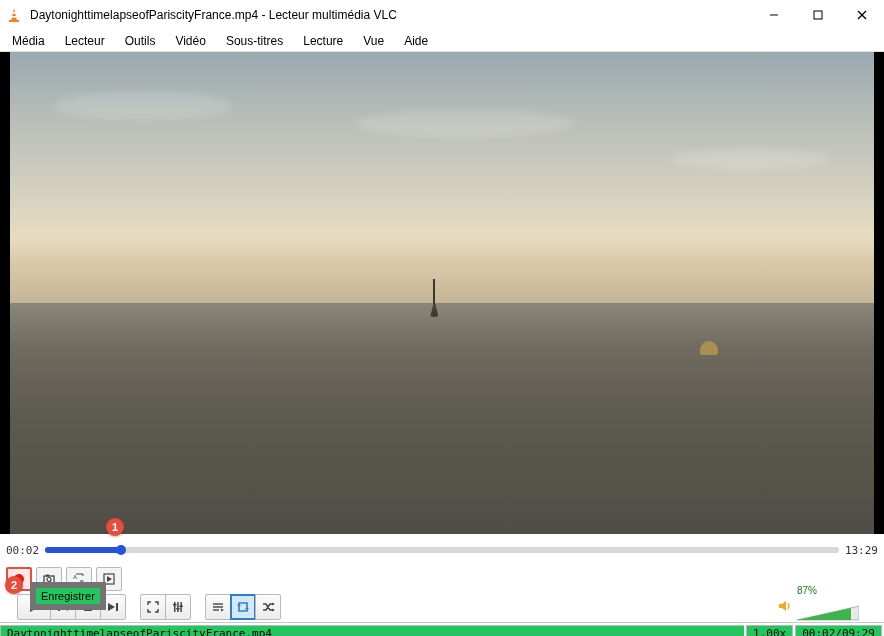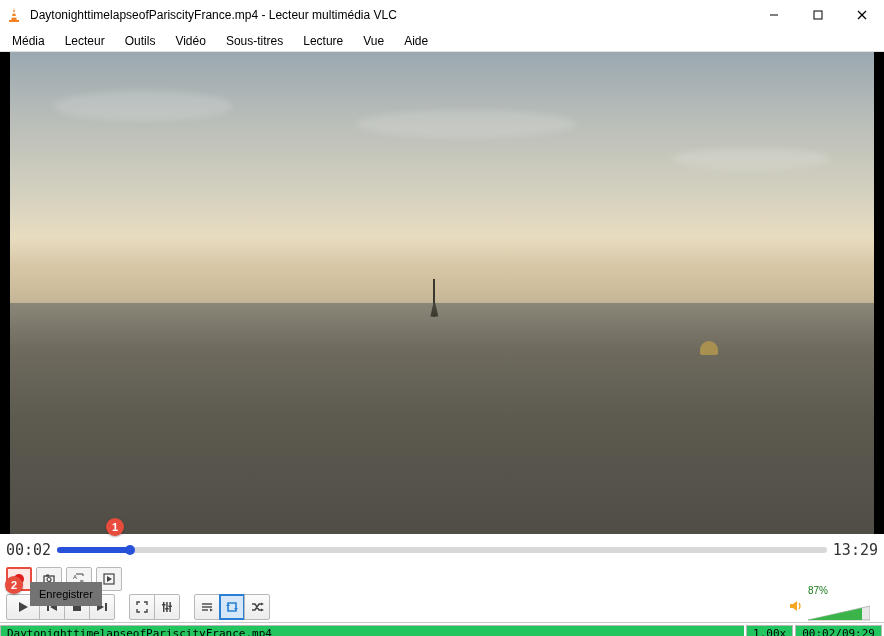--- a/index.html
+++ b/index.html
@@ -14,43 +14,43 @@
 .video-area { width: 884px; height: 482px; background: #000; position: relative; display:flex; align-items:center; justify-content:center;}
 .video-frame { width: 864px; height: 482px; position: relative; overflow: hidden; }
 .sky { position:absolute; left:0; right:0; top:0; height:55%; background: linear-gradient(to bottom, #9aa8b1 0%, #b8bdb8 25%, #d6d2c0 55%, #e8dcc0 70%, #d8c8a8 80%, #c0b090 100%); }
 .city { position:absolute; left:0; right:0; bottom:0; height:48%; background: linear-gradient(to bottom, #8a8678 0%, #6e6a5e 20%, #5d5a50 50%, #4f4d45 100%); }
 .haze { position:absolute; left:0; right:0; top:50%; height:12%; background: linear-gradient(to bottom, rgba(200,190,170,0) 0%, rgba(180,175,160,0.5) 50%, rgba(120,115,100,0.3) 100%); }
 .tower { position:absolute; left:49%; top:47%; width:2px; height:38px; background:#3a372f; }
 .tower:before { content:""; position:absolute; left:-3px; bottom:0; width:8px; height:14px; background:linear-gradient(to top,#3a372f,#4a473f); clip-path: polygon(0 100%, 100% 100%, 60% 0, 40% 0);}
 .dome { position:absolute; right:18%; top:60%; width:18px; height:14px; background:#a89050; border-radius: 9px 9px 2px 2px; }
 .cloud { position:absolute; background: rgba(255,255,255,0.15); border-radius:50%; filter: blur(3px);}
 .annotation { position:absolute; width:18px; height:18px; border-radius:50%; background:#e74c3c; color:#fff; font-size:11px; font-weight:bold; display:flex; align-items:center; justify-content:center; z-index:50; box-shadow:0 1px 2px rgba(0,0,0,0.3);}
-.timebar { height: 18px; display:flex; align-items:center; padding:16px 6px; gap:6px; font-size:15px; color:#333; font-family: Consolas, monospace;}
+.timebar { height: 18px; display:flex; align-items:center; padding:16px 6px; gap:6px; font-size:11px; color:#333; font-family: Consolas, monospace;}
 .seek-track { flex:1; height:6px; background:#d8d8d8; border-radius:3px; position:relative; }
 .seek-fill { position:absolute; left:0; top:0; bottom:0; width:9.5%; background:#2651d8; border-radius:3px 0 0 3px; }
 .seek-fill:after{content:"";position:absolute;right:-5px;top:-2px;width:10px;height:10px;background:#2651d8;border-radius:50%;}
 .adv-toolbar { height:26px; display:flex; align-items:center; padding:2px 6px; gap:4px; }
 .tbbtn { width:26px; height:24px; border:1px solid #b8b8b8; background:#f4f4f4; display:flex; align-items:center; justify-content:center; border-radius:2px; position:relative;}
 .tbbtn.active-rec { border:2px solid #e74c3c; background:#fde8e6;}
-.main-controls { height:30px; display:flex; align-items:center; padding:2px 6px; gap:3px; position:relative;}
+.main-controls { height:30px; display:flex; align-items:center; padding:2px 17px; gap:3px; position:relative;}
 .ctlbtn { width:26px; height:26px; border:1px solid #b8b8b8; background:linear-gradient(#fbfbfb,#ececec); display:flex; align-items:center; justify-content:center; border-radius:2px;}
 .ctlgroup { display:flex; gap:0;}
 .ctlgroup .ctlbtn { border-radius:0; margin-left:-1px;}
 .ctlgroup .ctlbtn:first-child{border-radius:2px 0 0 2px; margin-left:0;}
 .ctlgroup .ctlbtn:last-child{border-radius:0 2px 2px 0;}
 .spacer8{width:8px;}
 .loop-active{ border:2px solid #2a7fd4; background:#d6e8f7;}
 .vol-area{ margin-left:auto; display:flex; align-items:center; gap:4px; padding-right:8px;}
 .vol-pct{ font-size:10px; color:#1a7a1a; position:relative; top:-8px;}
 .vol-tri{ width:62px; height:18px; position:relative;}
 .vol-tri svg{width:100%;height:100%;}
 .statusbar { height:22px; border-top:1px solid #c8c8c8; display:flex; align-items:center; font-family: Consolas, monospace; font-size:11px;}
 .status-seg{ border:1px solid #b8b8b8; height:18px; display:flex; align-items:center; padding:0 6px; background:#22c55e; margin-right:2px;}
 .status-file{ flex:1; border-right:none;}
-.tooltip { position:absolute; background:#737373; border:4px solid #737373; padding:2px 5px; font-size:11px; color:#000; z-index:40; white-space:nowrap;}
+.tooltip { position:absolute; background:#22c55e; border:6px solid #737373; padding:2px 5px; font-size:11px; color:#000; z-index:40; white-space:nowrap;}
 </style>
 </head>
 <body>
 
 <div class="titlebar">
   <div class="titlebar-icon">
     <svg width="16" height="16" viewBox="0 0 16 16">
         <polygon points="8,1 11,14 5,14" fill="#f58220"></polygon>
         <rect x="6.3" y="5" width="3.4" height="1.6" fill="#fff"></rect>
         <rect x="5.7" y="9" width="4.6" height="1.6" fill="#fff"></rect>

